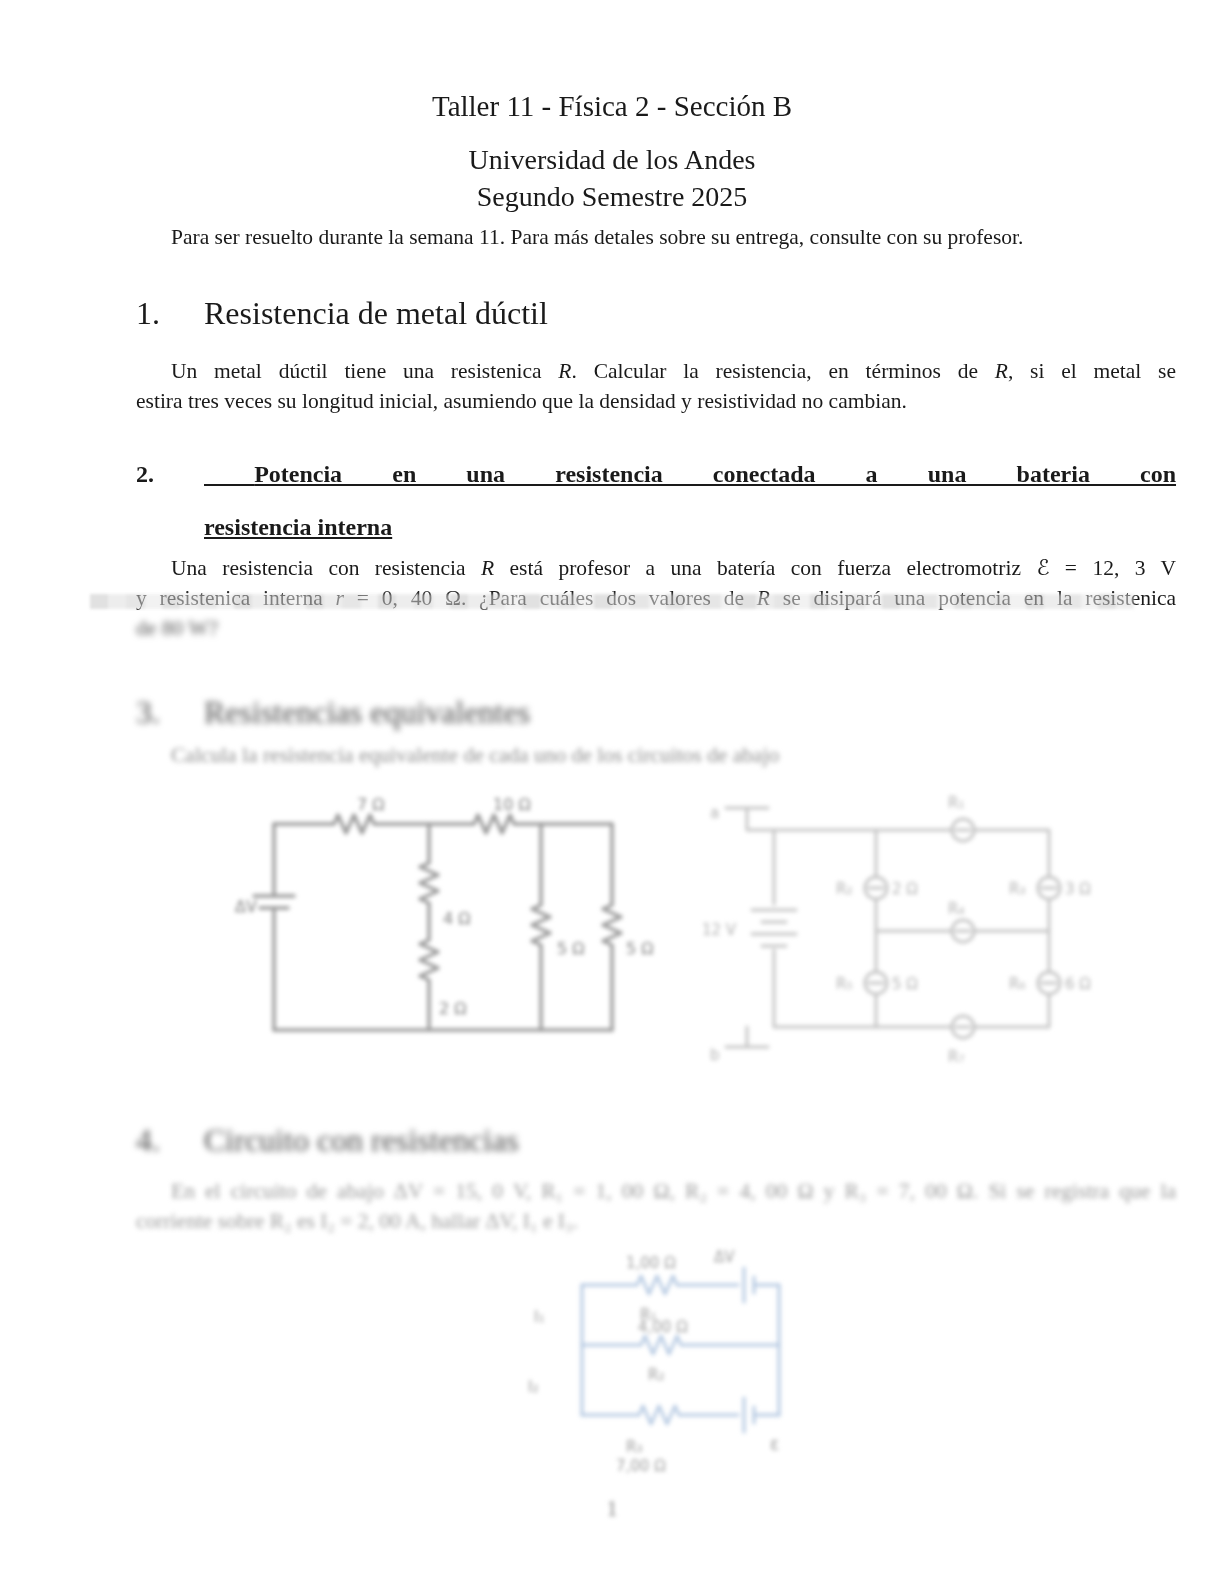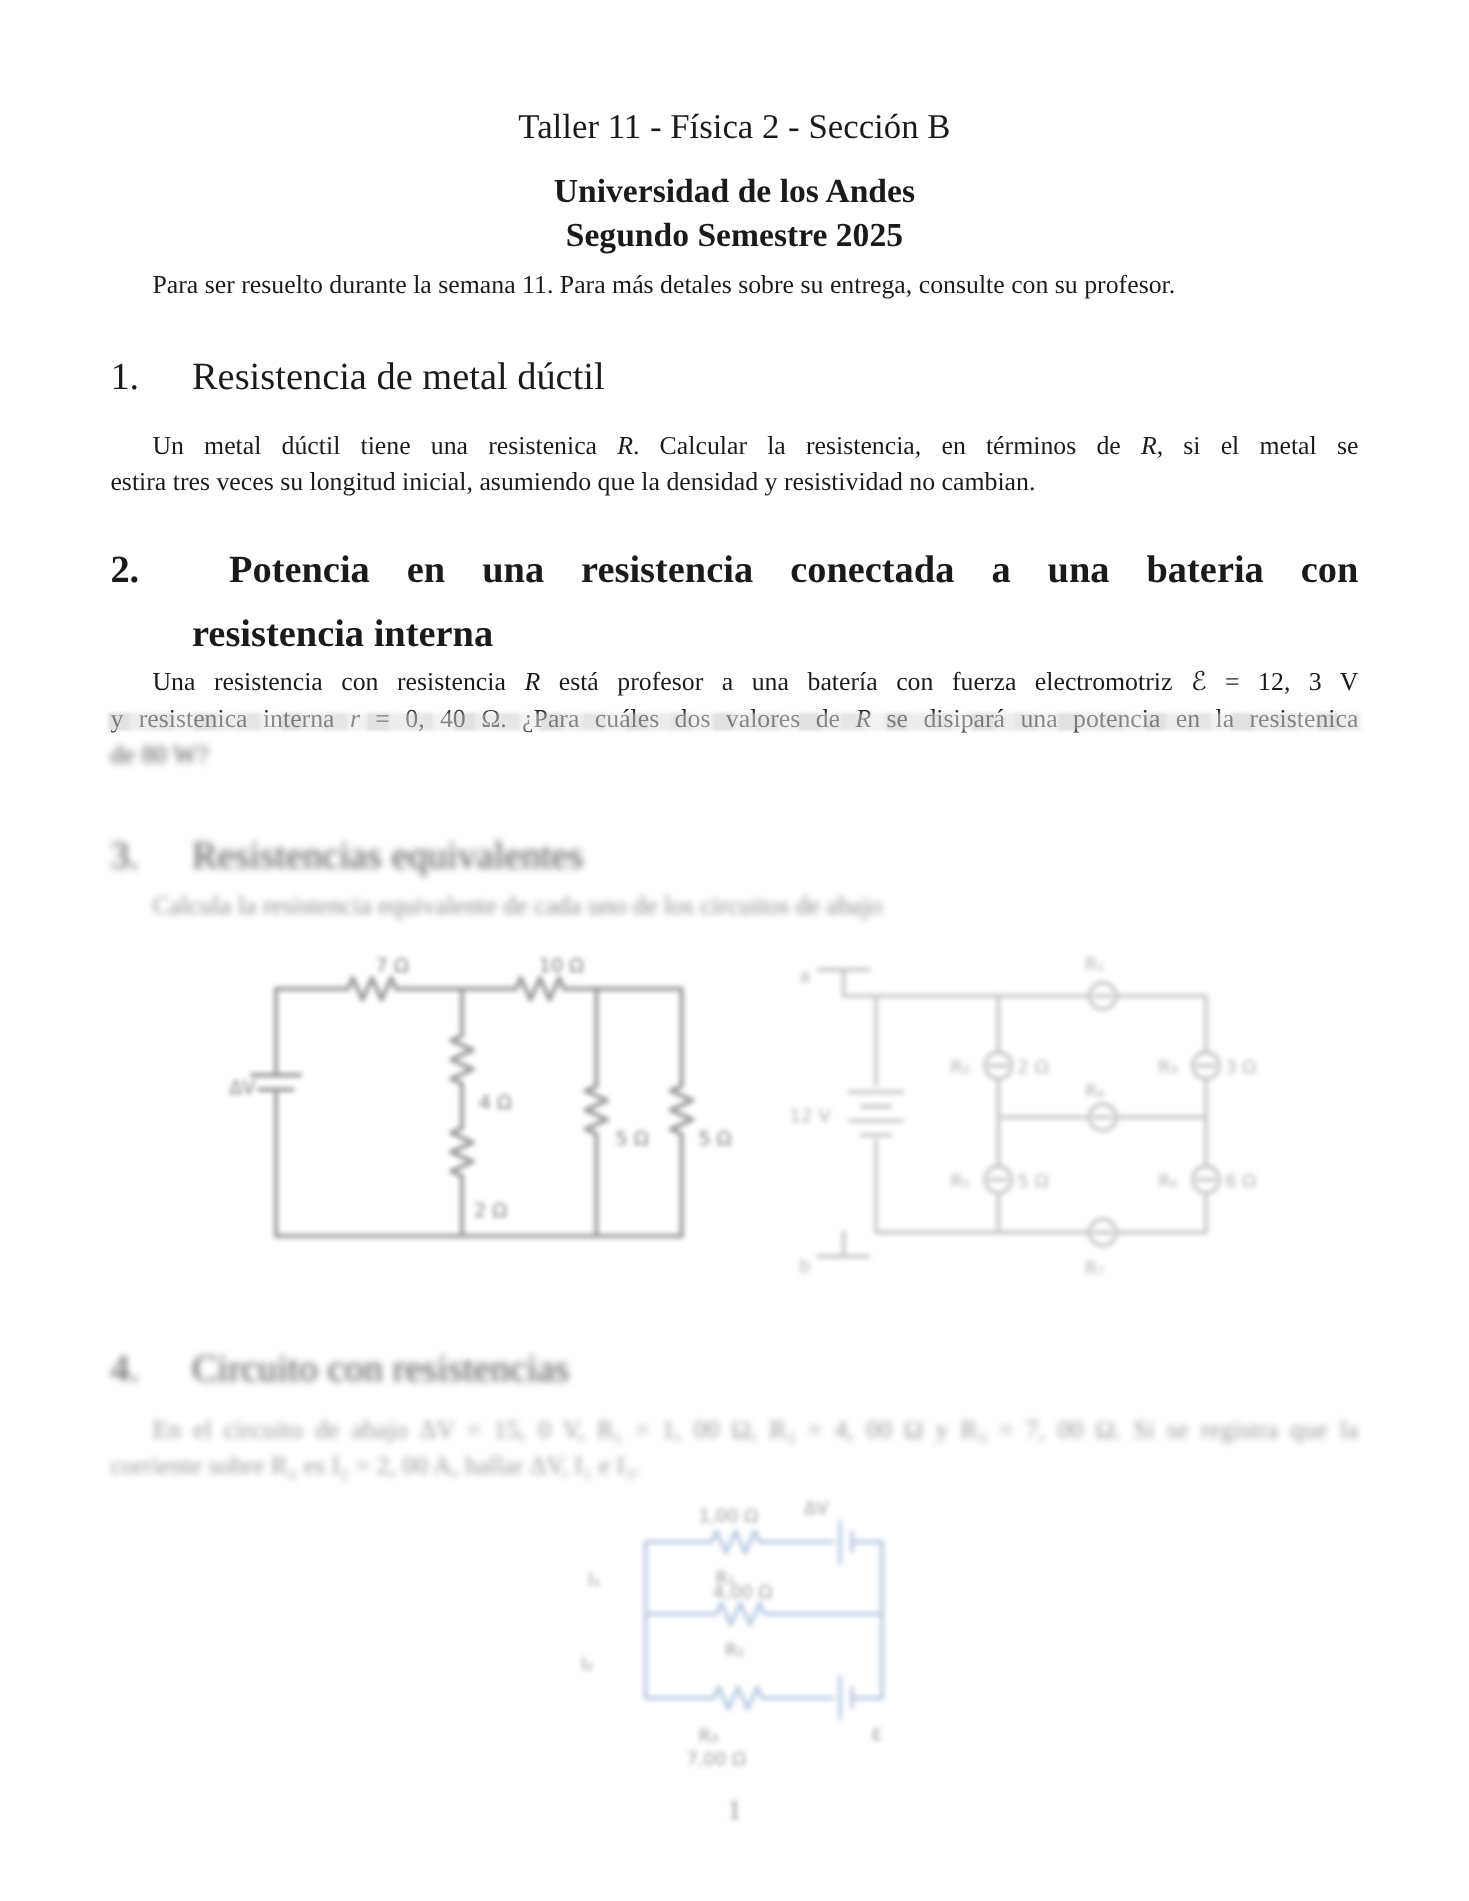--- a/index.html
+++ b/index.html
@@ -1,32 +1,32 @@
 <!DOCTYPE html>
 <html><head>
 <meta charset="utf-8">
 <style>
   html,body { margin:0; padding:0; background:#ffffff; }
   .page {
     position:relative; width:1224px; height:1584px; background:#ffffff;
     font-family:"Liberation Serif", serif; color:#1a1a1a; overflow:hidden;
   }
-  .abs { position:absolute; }
+  .abs { position:absolute;margin-left:44px; }
   .centerline { position:absolute; left:0; width:1224px; text-align:center; }
   .doc-title { font-size:29px; }
-  .doc-sub { font-size:28px;font-weight:bold; }
+  .doc-sub { font-size:28px; }
   .body-text { font-size:21.5px; line-height:30px; }
   .col { left:92px; width:1040px; }
   .jline { text-align:justify; text-align-last:justify; }
   .indent { padding-left:35px; }
   .mi { font-style:italic; }
   .scrE { font-family:"DejaVu Sans","DejaVu Serif",sans-serif; }
   .sec-head { font-weight:normal; font-size:32px; line-height:53px; white-space:nowrap; }
   .sec-head .sec-num { display:inline-block; min-width:68px; }
-  .sec-head-wrap { font-weight:bold; font-size:32px; line-height:53px; }
+  .sec-head-wrap { font-weight:bold; font-size:24px; line-height:53px;text-decoration:underline; }
   .sec-num-j { display:inline-block; min-width:68px; }
   .blur-strong { filter:blur(3px); color:#4c4c4c; }
   .blur-med { filter:blur(2.7px); color:#8f8f8f; }
   .blur-body { filter:blur(2.7px); color:#9a9a9a; }
   .blur-soft { filter:blur(2.1px); }
   .blur-chunk { filter:blur(3.2px); color:#555555; }
   .pixel-band {
     position:absolute; height:15px;
     background:repeating-linear-gradient(90deg,#c9c9c9 0 18px,#e0e0e0 18px 36px,#d3d3d3 36px 55px,#e8e8e8 55px 72px);
     opacity:.55; filter:blur(1.5px);

